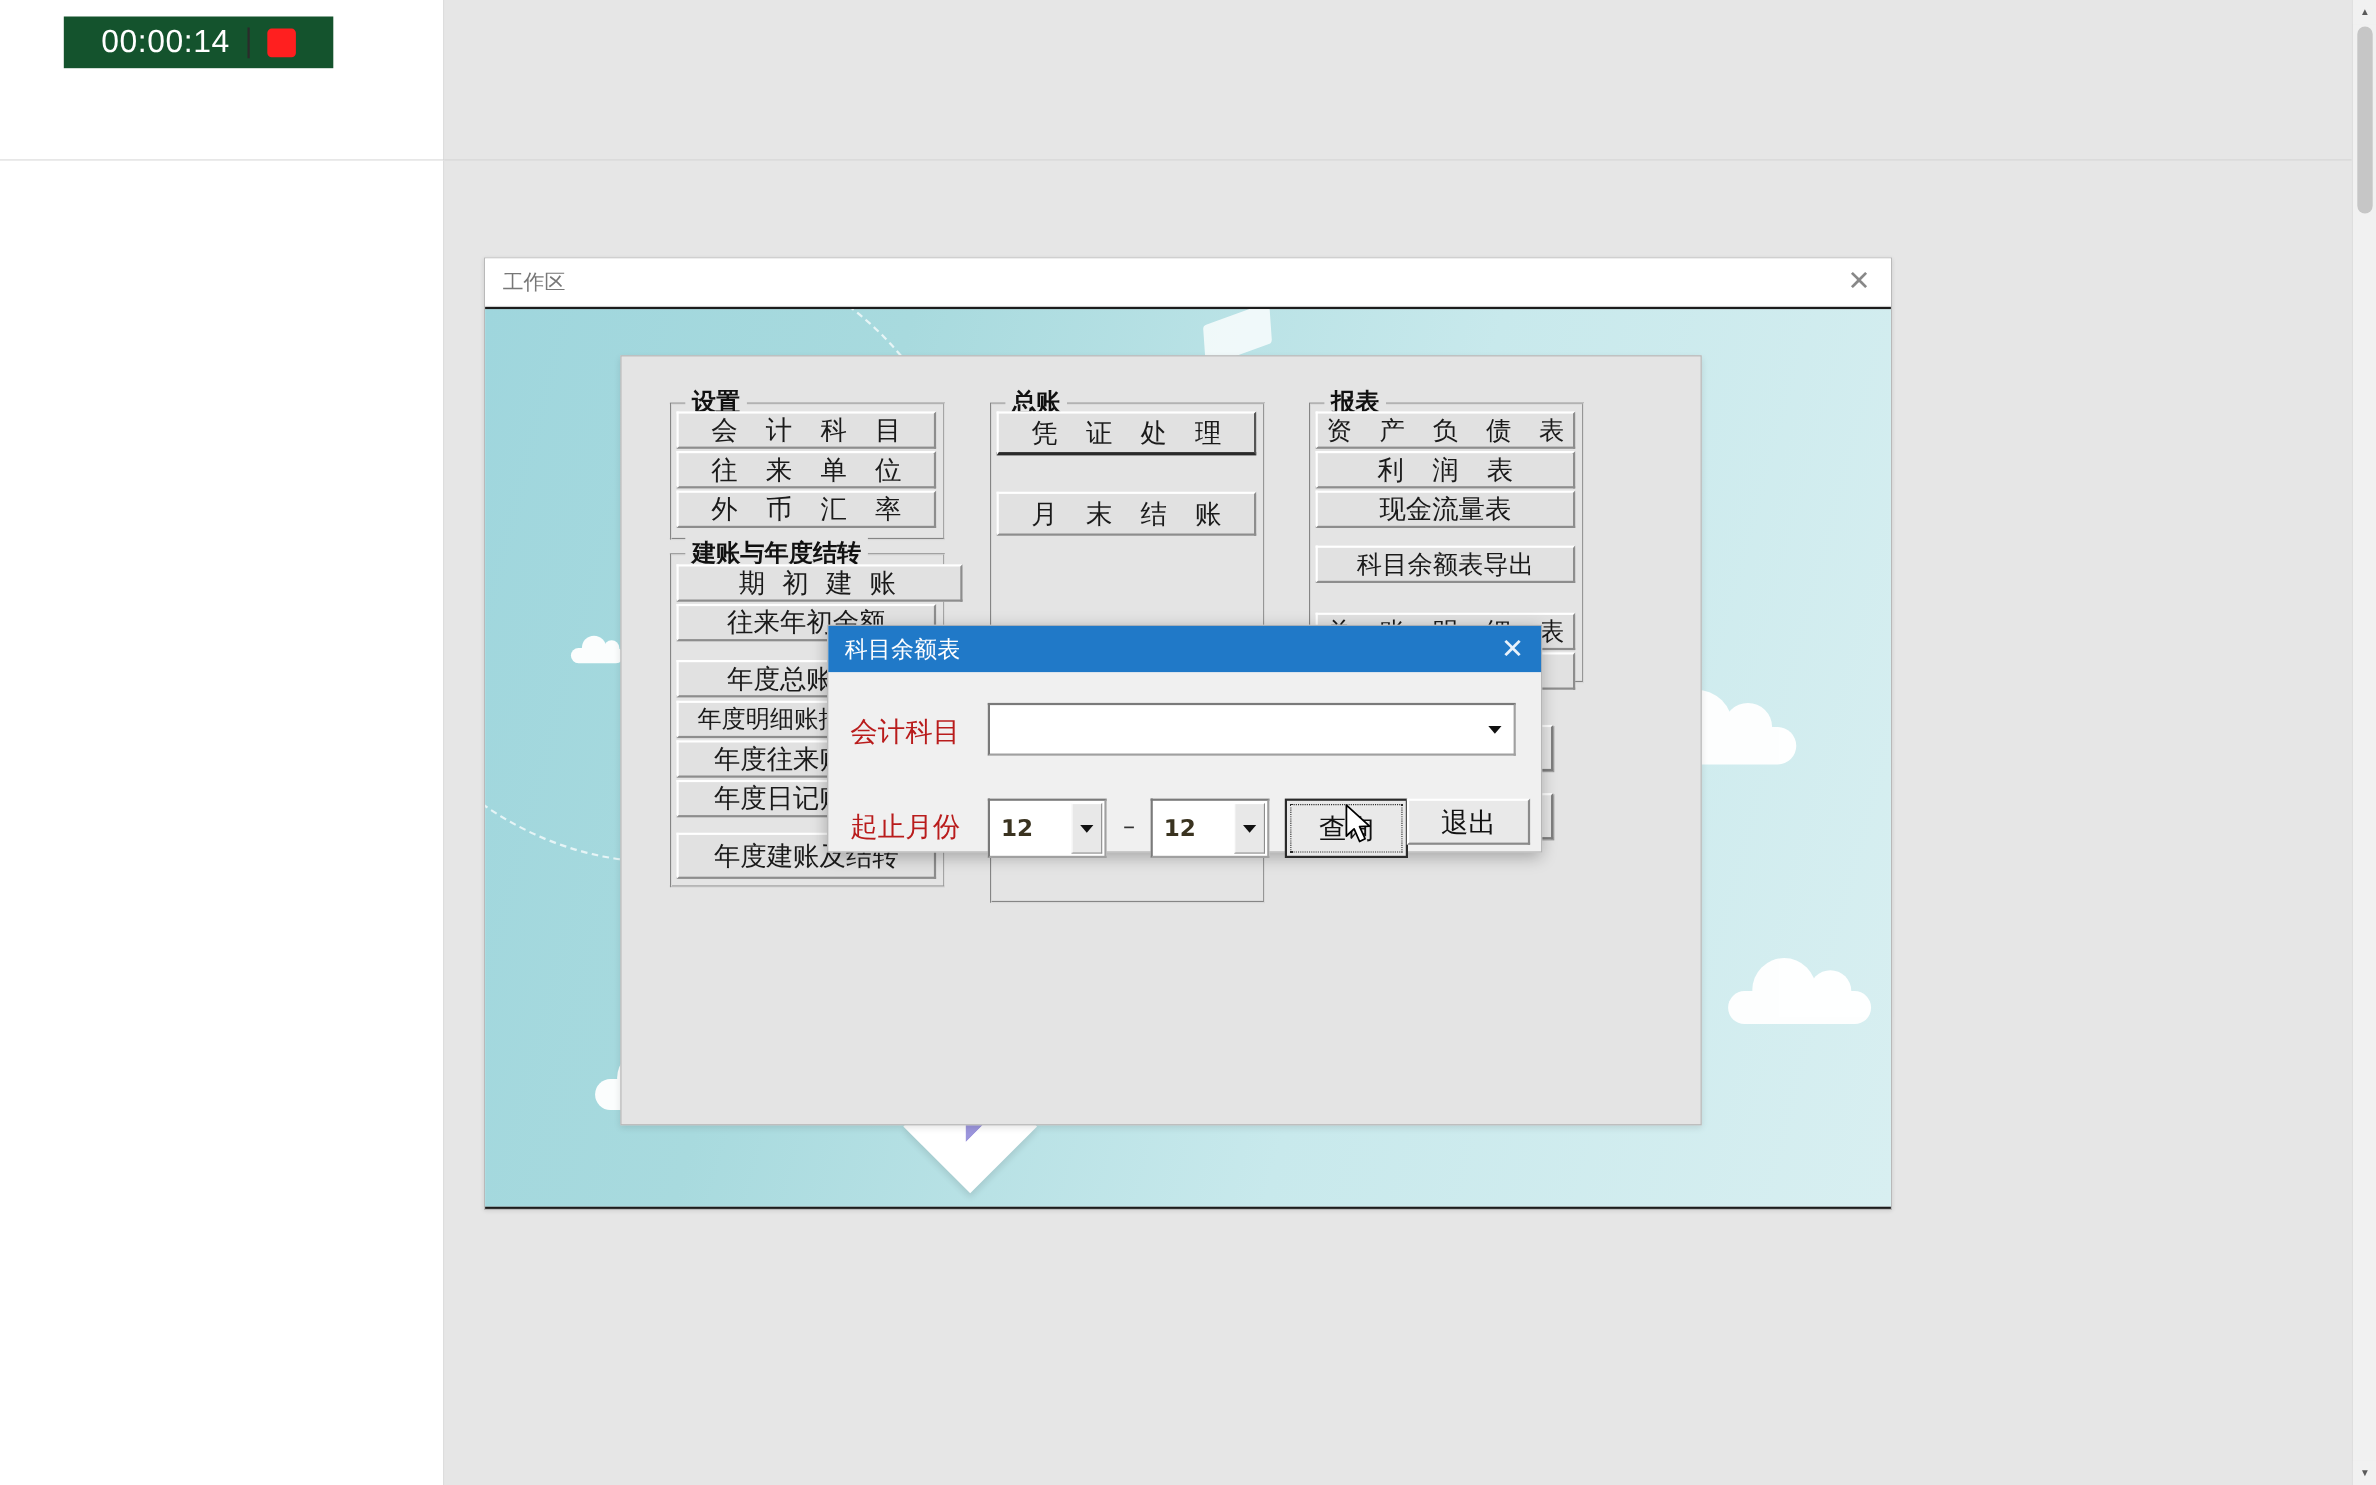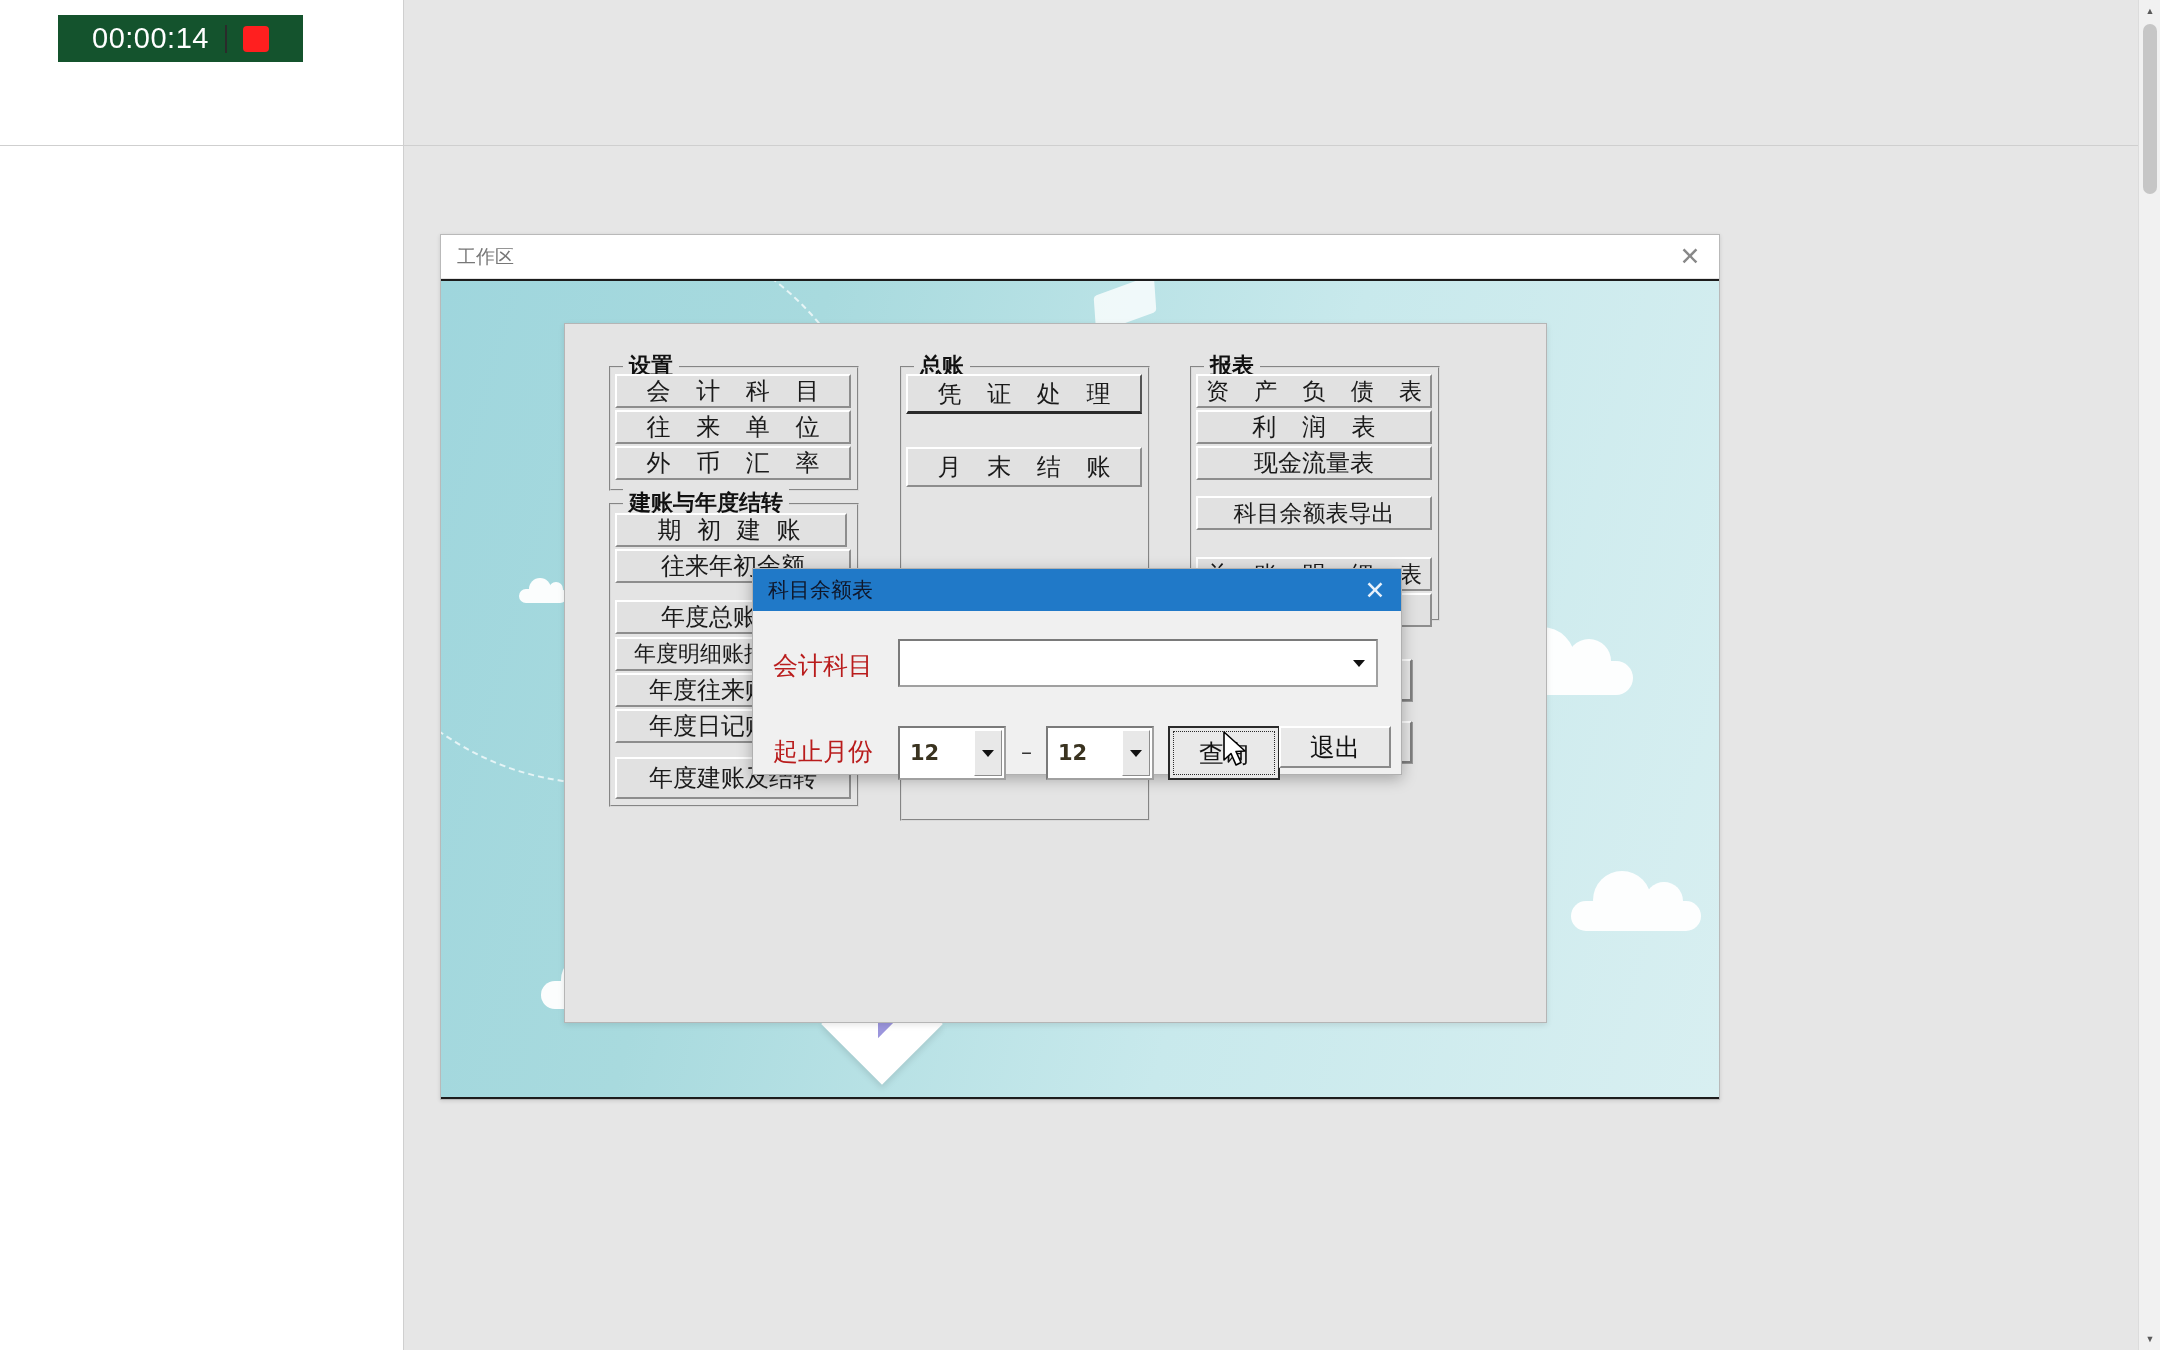--- a/index.html
+++ b/index.html
@@ -320,21 +320,21 @@
   }
   .modal-title {
     position: relative;
     height: 42px;
     background: #2079c8;
     display: flex;
     align-items: center;
   }
   .modal-title-text {
     margin-left: 15px;
-    color: #0f172a;
+    color: #ffffff;
     font-size: 21px;
     font-family: "DejaVu Sans", "Liberation Sans", sans-serif;
   }
   .modal-close {
     position: absolute;
     right: 6px;
     top: 50%;
     transform: translateY(-50%);
     width: 40px; height: 36px;
     display: flex; align-items: center; justify-content: center;
@@ -474,21 +474,21 @@
 
         <div class="groupbox" style="left:44px; top:42px; width:250px; height:125px;">
           <span class="gb-legend">设置</span>
           <div class="btn wide-space" style="left:4px; top:6px; width:236px; height:34px;">会 计 科 目</div>
           <div class="btn wide-space" style="left:4px; top:42px; width:236px; height:34px;">往 来 单 位</div>
           <div class="btn wide-space" style="left:4px; top:78px; width:236px; height:34px;">外 币 汇 率</div>
         </div>
 
         <div class="groupbox" style="left:44px; top:179px; width:250px; height:304px;">
           <span class="gb-legend">建账与年度结转</span>
-          <div class="btn" style="left:4px; top:8px; width:232px; height:34px; letter-spacing:4px;">期  初  建  账</div>
+          <div class="btn" style="left:4px; top:8px; width:260px; height:34px; letter-spacing:4px;">期  初  建  账</div>
           <div class="btn" style="left:4px; top:44px; width:236px; height:34px;">往来年初余额</div>
           <div class="btn" style="left:4px; top:95px; width:236px; height:34px;">年度总账导出</div>
           <div class="btn" style="left:4px; top:132px; width:236px; height:34px; font-size:22px;">年度明细账批量导出</div>
           <div class="btn" style="left:4px; top:168px; width:236px; height:34px;">年度往来账导出</div>
           <div class="btn" style="left:4px; top:204px; width:236px; height:34px;">年度日记账导出</div>
           <div class="btn" style="left:4px; top:252px; width:236px; height:42px;">年度建账及结转</div>
         </div>
 
         <div class="groupbox" style="left:335px; top:42px; width:250px; height:455px;">
           <span class="gb-legend">总账</span>

